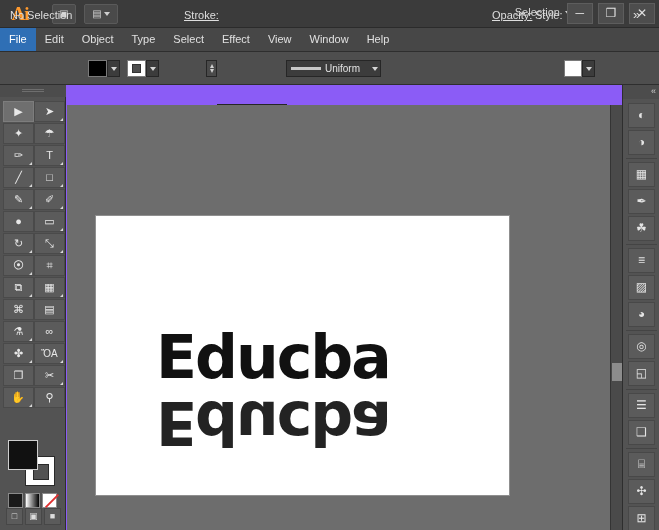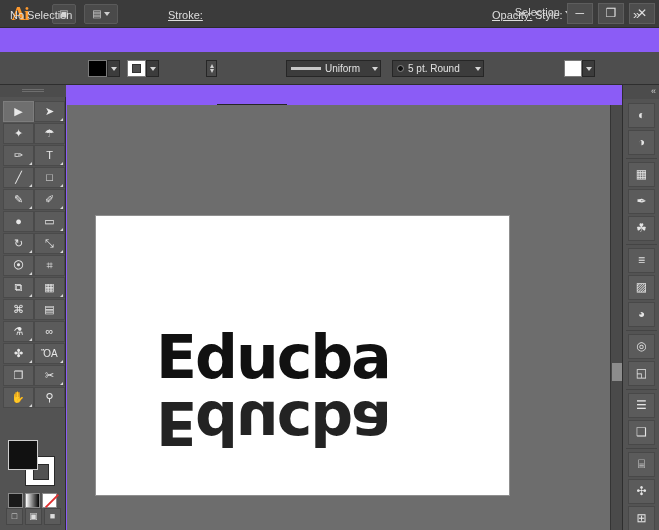--- a/index.html
+++ b/index.html
@@ -349,53 +349,52 @@
       <span>Selection</span><i class="tb-arrow"></i>
     </div>
 
     <div class="winbtns">
       <span class="winbtn">─</span>
       <span class="winbtn">❐</span>
       <span class="winbtn close">✕</span>
     </div>
   </div>
 
+  <div class="menubar">
+    <span class="menu-item active">File</span><span class="menu-item">Edit</span><span class="menu-item">Object</span><span class="menu-item">Type</span><span class="menu-item">Select</span><span class="menu-item">Effect</span><span class="menu-item">View</span><span class="menu-item">Window</span><span class="menu-item">Help</span>
+  </div>
 
   <div class="controlbar"></div>
 
   <div class="cb-label" style="left:10px;">No Selection</div>
 
   <div class="swatch-box" style="left:88px; width:19px; height:17px; background:#000;"></div>
   <div class="combo" style="left:107px; width:13px;">
       <span class="caret"></span>
     </div>
 
   <div class="swatch-box" style="left:127px; width:19px; height:17px; background:#fff;">
     <div style="position:absolute;left:4px;top:3px;width:9px;height:9px;background:#4e4e4e;border:1px solid #333;"></div>
   </div>
   <div class="combo" style="left:146px; width:13px;">
       <span class="caret"></span>
     </div>
 
-  <div class="cb-link" style="left:168px;text-align:right;">Stroke:</div>
+  <div class="cb-link" style="left:184px;text-align:right;">Stroke:</div>
   <div class="stepper" style="left:206px;"></div>
   <div class="combo" style="left:217px; width:70px;margin-top:44px;">
     <span>1 pt</span>
     <span class="caret"></span>
   </div>
 
   <div class="combo" style="left:286px; width:95px;">
     <span style="display:inline-block;width:30px;height:3px;background:#c8c8c8;vertical-align:middle;margin-right:4px;margin-bottom:2px;"></span><span>Uniform</span>
     <span class="caret"></span>
   </div>
 
-  <div class="combo" style="left:392px; width:92px;">
-    <span style="display:inline-block;width:7px;height:7px;border-radius:50%;background:#111;border:1px solid #888;vertical-align:middle;margin-right:4px;margin-bottom:2px;"></span><span>5 pt. Round</span>
-    <span class="caret"></span>
-  </div>
 
   <div class="cb-link" style="left:492px;">Opacity:</div>
   <div class="cb-label" style="left:535px;">Style:</div>
   <div class="swatch-box" style="left:564px; width:18px; height:17px; background:#fff;"></div>
   <div class="combo" style="left:582px; width:13px;">
       <span class="caret"></span>
     </div>
 
   <div class="cb-label" style="left:633px; top:7px; font-size:13px;">»</div>
 

